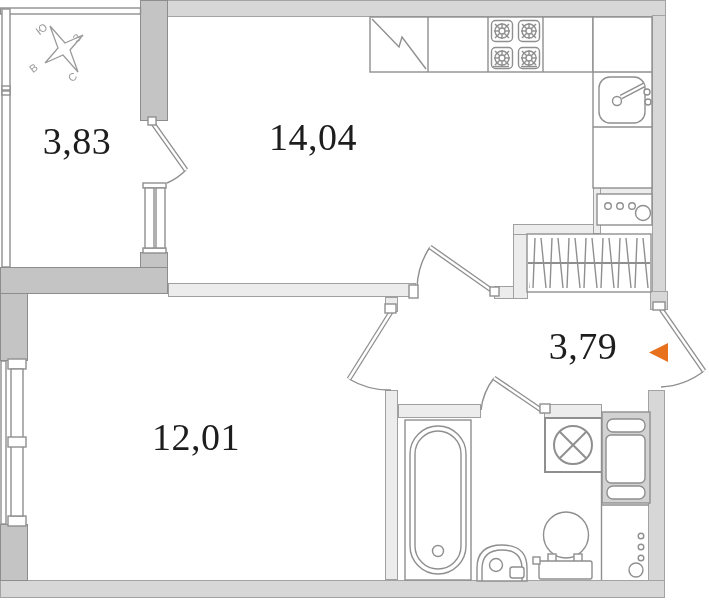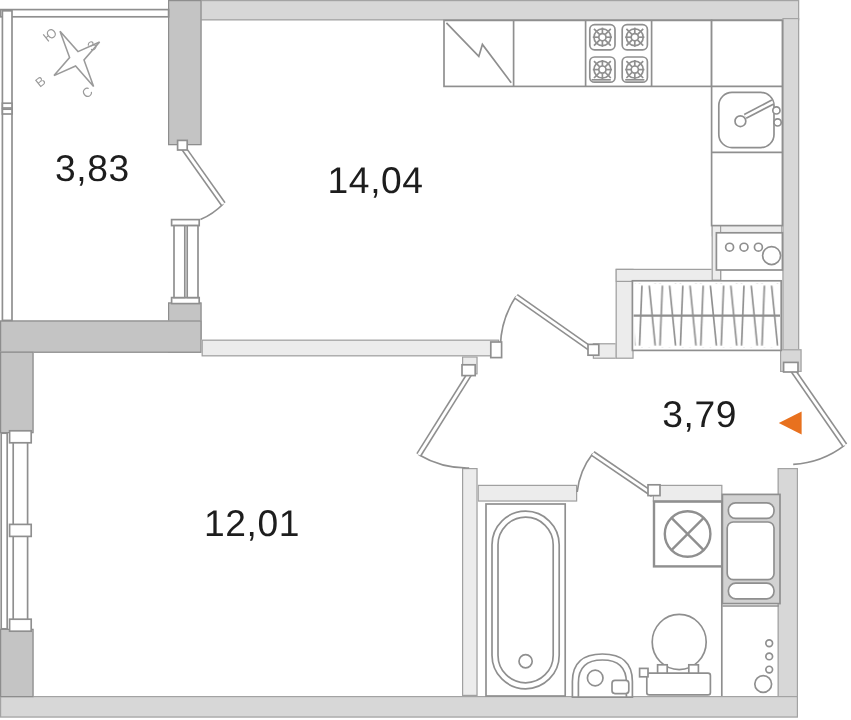--- a/index.html
+++ b/index.html
@@ -8,21 +8,21 @@
   .wall{position:absolute;box-sizing:border-box;}
   .we{background:#c4c4c4;border:1px solid #8d8d8d;}   
   .wp{background:#d7d7d7;border:1px solid #a3a3a3;}   
   .wi{background:#ececec;border:1px solid #a0a0a0;}   
   #fixtures{position:absolute;left:0;top:0;z-index:5;}
   .ln{stroke:#8f8f8f;fill:none;stroke-width:1.4;}
   .fw{fill:#ffffff;stroke:#8f8f8f;stroke-width:1.4;}
   .gray{fill:#d2d2d2;stroke:#8f8f8f;stroke-width:1.4;}
   .thick{stroke-width:2;}
   .lbl{position:absolute;z-index:8;transform:translate(-50%,-50%);
-       font-size:31px;color:#1d1d1d;letter-spacing:0.5px;white-space:nowrap;}
+       font-size:38px;color:#1d1d1d;letter-spacing:0.5px;white-space:nowrap;font-family:Liberation Serif, serif;}
   .cmp-txt{font-size:11px;fill:#9a9a9a;}
 </style>
 </head>
 <body>
 
 <div id="plan">
 
   <div class="wall wp" style="left:140px;top:0;width:526px;height:17px"></div>
   <div class="wall wp" style="left:652px;top:15px;width:14px;height:277px"></div>
   <div class="wall wp" style="left:650px;top:291px;width:18px;height:19px"></div>
@@ -208,17 +208,17 @@
     <g>
       <path d="M50,26 L65,43 L83,35 L70,50 L78,72 L63,55 L45,63 L58,48 Z" fill="#fff" stroke="#9a9a9a" stroke-width="1.3"></path>
       <text class="cmp-txt" text-anchor="middle" transform="translate(44,32) rotate(-38)">Ю</text>
       <text class="cmp-txt" text-anchor="middle" transform="translate(79,41) rotate(-38)">З</text>
       <text class="cmp-txt" text-anchor="middle" transform="translate(36,71) rotate(-38)">В</text>
       <text class="cmp-txt" text-anchor="middle" transform="translate(75,80) rotate(-38)">С</text>
     </g>
   </svg>
 
   <div class="lbl" style="left:77px;top:141px">3,83</div>
-  <div class="lbl" style="left:313px;top:151px">14,04</div>
-  <div class="lbl" style="left:210px;top:437px">12,01</div>
+  <div class="lbl" style="left:313px;top:137px">14,04</div>
+  <div class="lbl" style="left:196px;top:437px">12,01</div>
   <div class="lbl" style="left:583px;top:346px">3,79</div>
 
 </div>
 
 </body></html>

